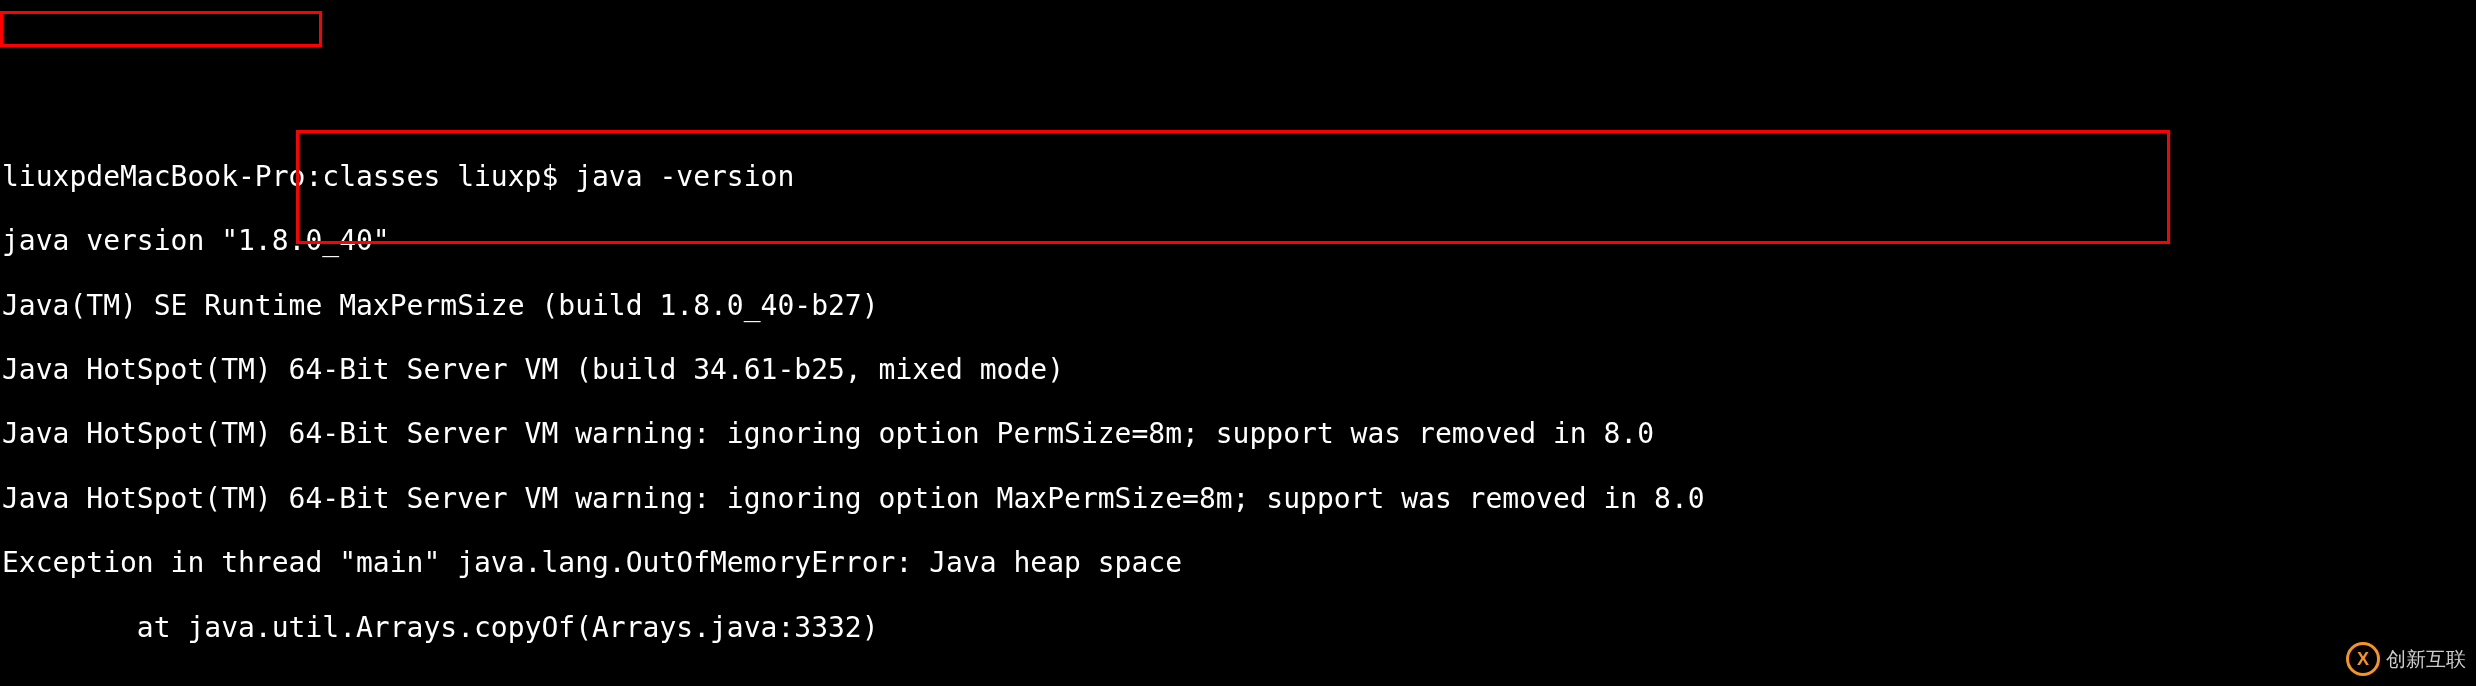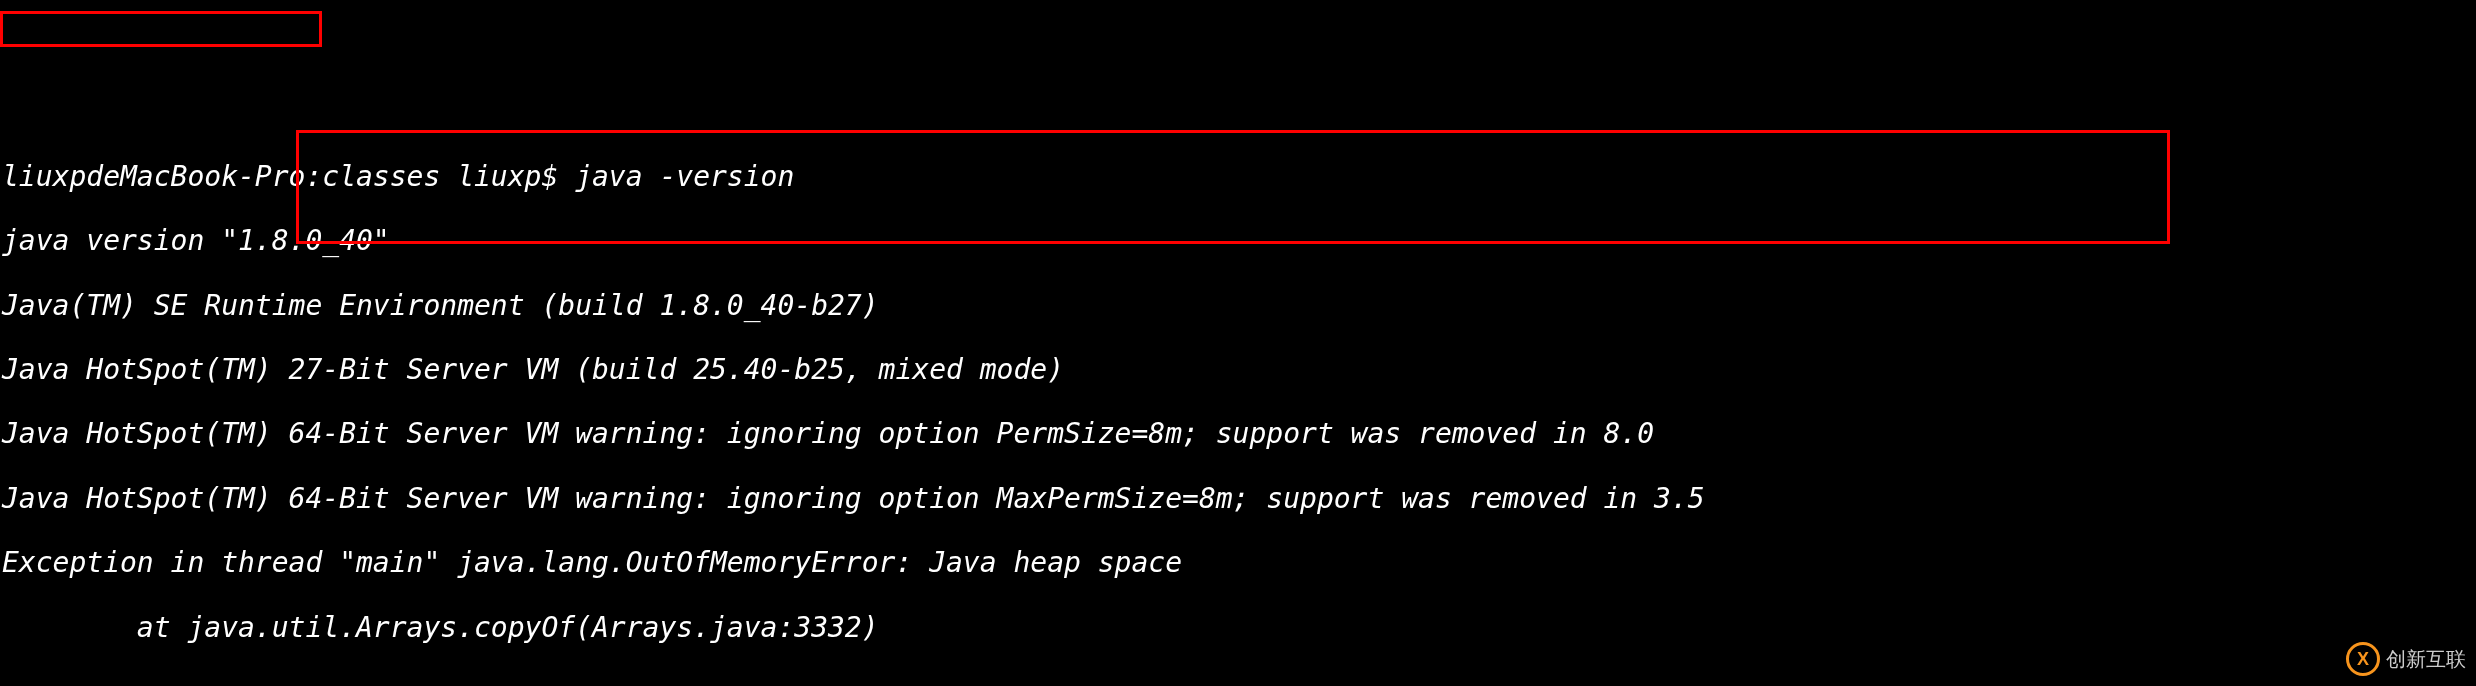--- a/index.html
+++ b/index.html
@@ -9,21 +9,21 @@
       font-family: 'Menlo', 'Monaco', 'Consolas', monospace;
       font-size: 28px;
       line-height: 1.15;
       white-space: pre;
       position: relative;
       overflow: hidden;
       width: 2476px;
       height: 686px;
     }
     .terminal { padding: 0 2px; }
-    .line { display: block; font-style: italic; }
+    .line { display: block; }
     .hl-box {
       position: absolute;
       border: 3px solid #ff0000;
       pointer-events: none;
     }
     .hl-1 { left: 0px; top: 11px; width: 322px; height: 36px; }
     .hl-2 { left: 296px; top: 130px; width: 1874px; height: 114px; }
     .watermark {
       position: absolute;
       right: 10px;
@@ -44,24 +44,24 @@
     }
   </style>
 </head>
 <body>
 
 
 
 <div class="terminal">
 <span class="line">liuxpdeMacBook-Pro:classes liuxp$ java -version</span>
 <span class="line">java version "1.8.0_40"</span>
-<span class="line">Java(TM) SE Runtime Environment (build 1.8.0_40-b27)</span>
-<span class="line">Java HotSpot(TM) 27-Bit Server VM (build 25.40-b25, mixed mode)</span>
+<span class="line">Java(TM) SE Runtime MaxPermSize (build 1.8.0_40-b27)</span>
+<span class="line">Java HotSpot(TM) 64-Bit Server VM (build 34.61-b25, mixed mode)</span>
 <span class="line">Java HotSpot(TM) 64-Bit Server VM warning: ignoring option PermSize=8m; support was removed in 8.0</span>
-<span class="line">Java HotSpot(TM) 64-Bit Server VM warning: ignoring option MaxPermSize=8m; support was removed in 3.5</span>
+<span class="line">Java HotSpot(TM) 64-Bit Server VM warning: ignoring option MaxPermSize=8m; support was removed in 8.0</span>
 <span class="line">Exception in thread "main" java.lang.OutOfMemoryError: Java heap space</span>
 <span class="line">        at java.util.Arrays.copyOf(Arrays.java:3332)</span>
 
 
 
 
 
 </div>
 
 <div class="hl-box hl-1"></div>

